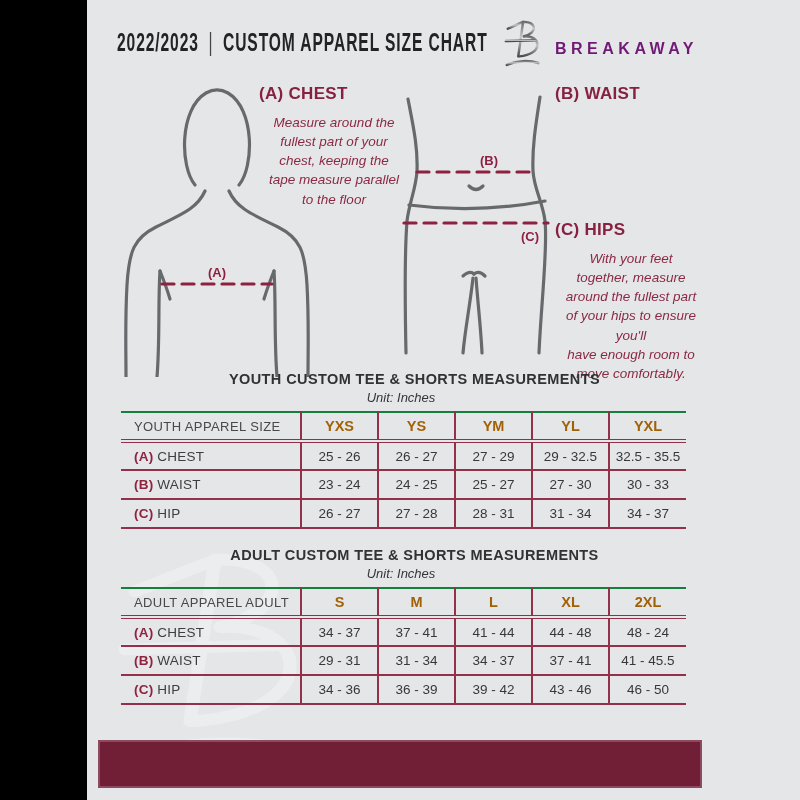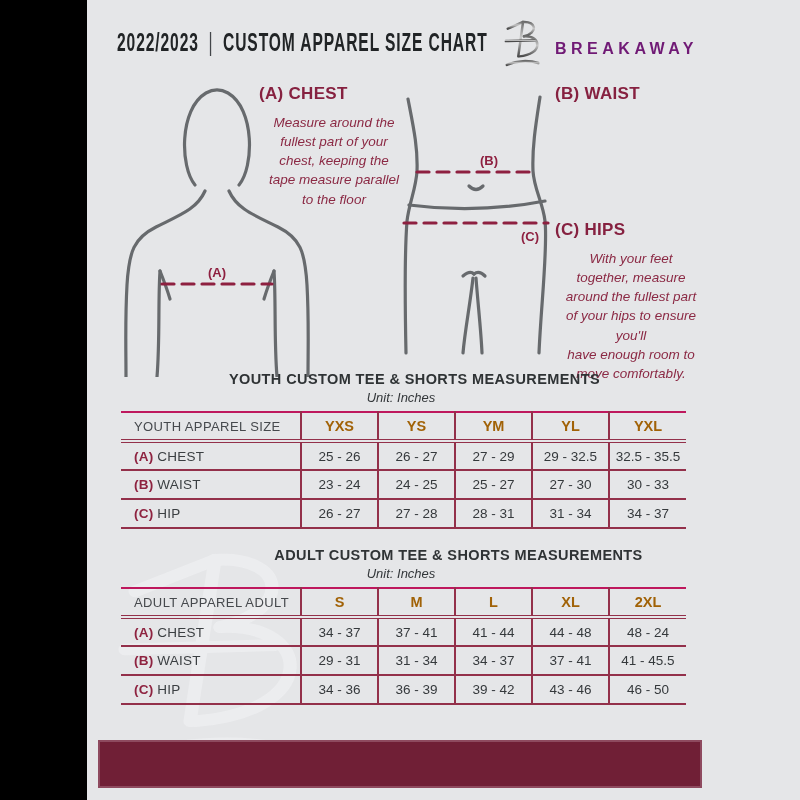--- a/index.html
+++ b/index.html
@@ -40,30 +40,30 @@
   .instr-a { left:172px; top:84px;  width:150px; }
   .instr-b { left:468px; top:84px;  width:152px; }
   .instr-c { left:468px; top:220px; width:152px; }
 
   
   .tbl-title { position:absolute; left:0; width:628px; text-align:center;
     font-size:14.5px; font-weight:700; letter-spacing:.4px; color:#2f3335;padding-left:27px; }
   .tbl-unit  { position:absolute; left:0; width:628px; text-align:center;
     font-size:13px; font-style:italic; color:#33373a; }
   .t-youth-title { top:371px; } .t-youth-unit { top:390px; }
-  .t-adult-title { top:547px;margin-left:44px; } .t-adult-unit { top:566px; }
+  .t-adult-title { top:547px; } .t-adult-unit { top:566px; }
 
   table.size-table {
     position:absolute; left:34px; width:565px;
     border-collapse:collapse; table-layout:fixed;
     background:transparent;
   }
   .youth-table { top:411px; }
   .adult-table { top:587px; }
-  table.size-table thead tr { border-top:2px solid #be185d; }
+  table.size-table thead tr { border-top:2px solid #15803d; }
   table.size-table th { height:29px; border-bottom:4px double #93304a; }
   table.size-table td { height:29px; border-bottom:2px solid #93304a; }
   table.size-table th + th, table.size-table td + td { border-left:2px solid #93304a; }
   th.lbl-col { text-align:left; padding-left:13px; font-weight:400; font-size:13px; letter-spacing:.4px; color:#46494d; }
   th.size-col { font-size:14.5px; font-weight:700; color:#a16207; }
   td.row-label { text-align:left; padding-left:13px; font-size:13.5px; color:#3b3f42; letter-spacing:.2px; }
   td.row-label .pfx { color:#8e2340; font-weight:700; margin-right:4px; }
   td.val { text-align:center; font-size:13.5px; color:#35393c; }
 
   

